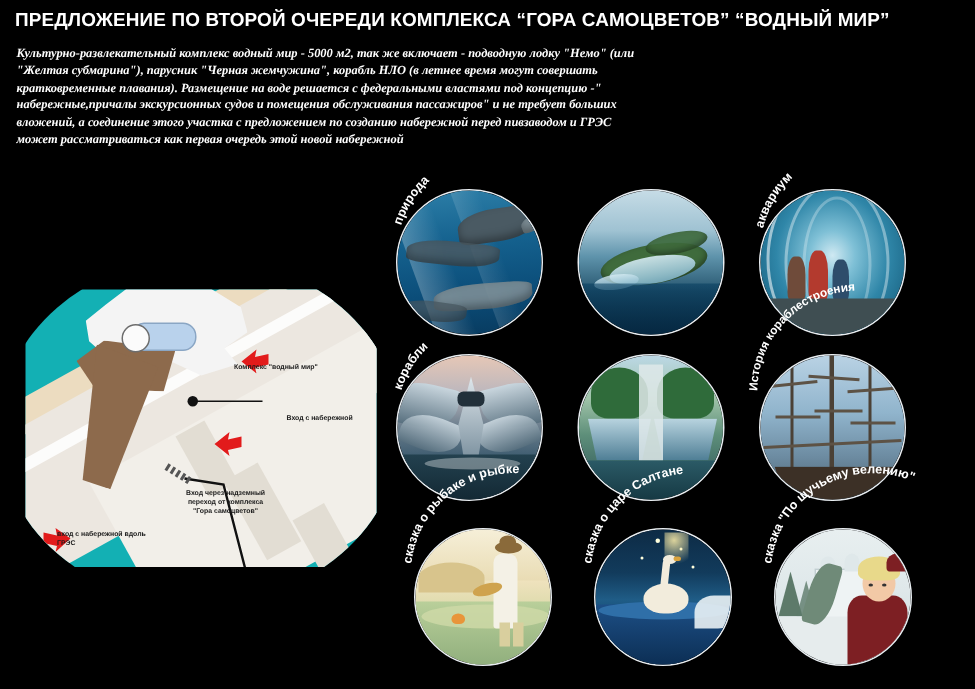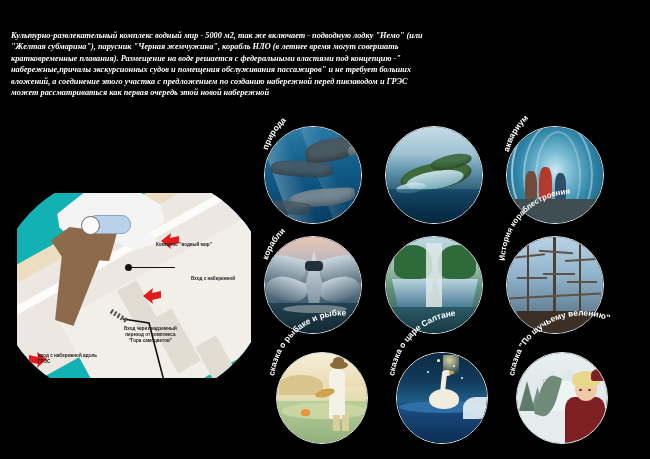--- a/index.html
+++ b/index.html
@@ -206,20 +206,21 @@
   .faceC{position:absolute;background:#f2c9a6;border-radius:50%;}
   .hair{position:absolute;background:#e8d98a;border-radius:50% 50% 30% 30%;}
   .pike{position:absolute;background:#6f8a78;border-radius:50% 12% 50% 12%;}
   .tree{position:absolute;background:#5d7a6a;clip-path:polygon(50% 0,100% 100%,0 100%);}
 </style>
 </head>
 <body>
 
 <div class="page">
 
+  <div class="title">ПРЕДЛОЖЕНИЕ ПО ВТОРОЙ ОЧЕРЕДИ КОМПЛЕКСА “ГОРА САМОЦВЕТОВ” “ВОДНЫЙ МИР”</div>
 
   <div class="body-text">
     <span class="lead">Культурно-развлекательный комплекс водный мир - 5000 м2</span><span>, так же включает - подводную лодку  "Немо" (или "Желтая субмарина"), парусник "Черная жемчужина", корабль НЛО (в летнее время могут совершать кратковременные плавания). Размещение на воде решается с федеральными властями под концепцию -" набережные,причалы экскурсионных судов и помещения обслуживания пассажиров" и не требует больших вложений, а соединение этого участка с предложением по созданию набережной перед пивзаводом и ГРЭС может рассматриваться как первая очередь этой новой набережной</span>
   </div>
 
   <div class="map-wrap">
     <div class="map-disc">
 
       <div class="band sand"></div>
       <div class="band pave"></div>

